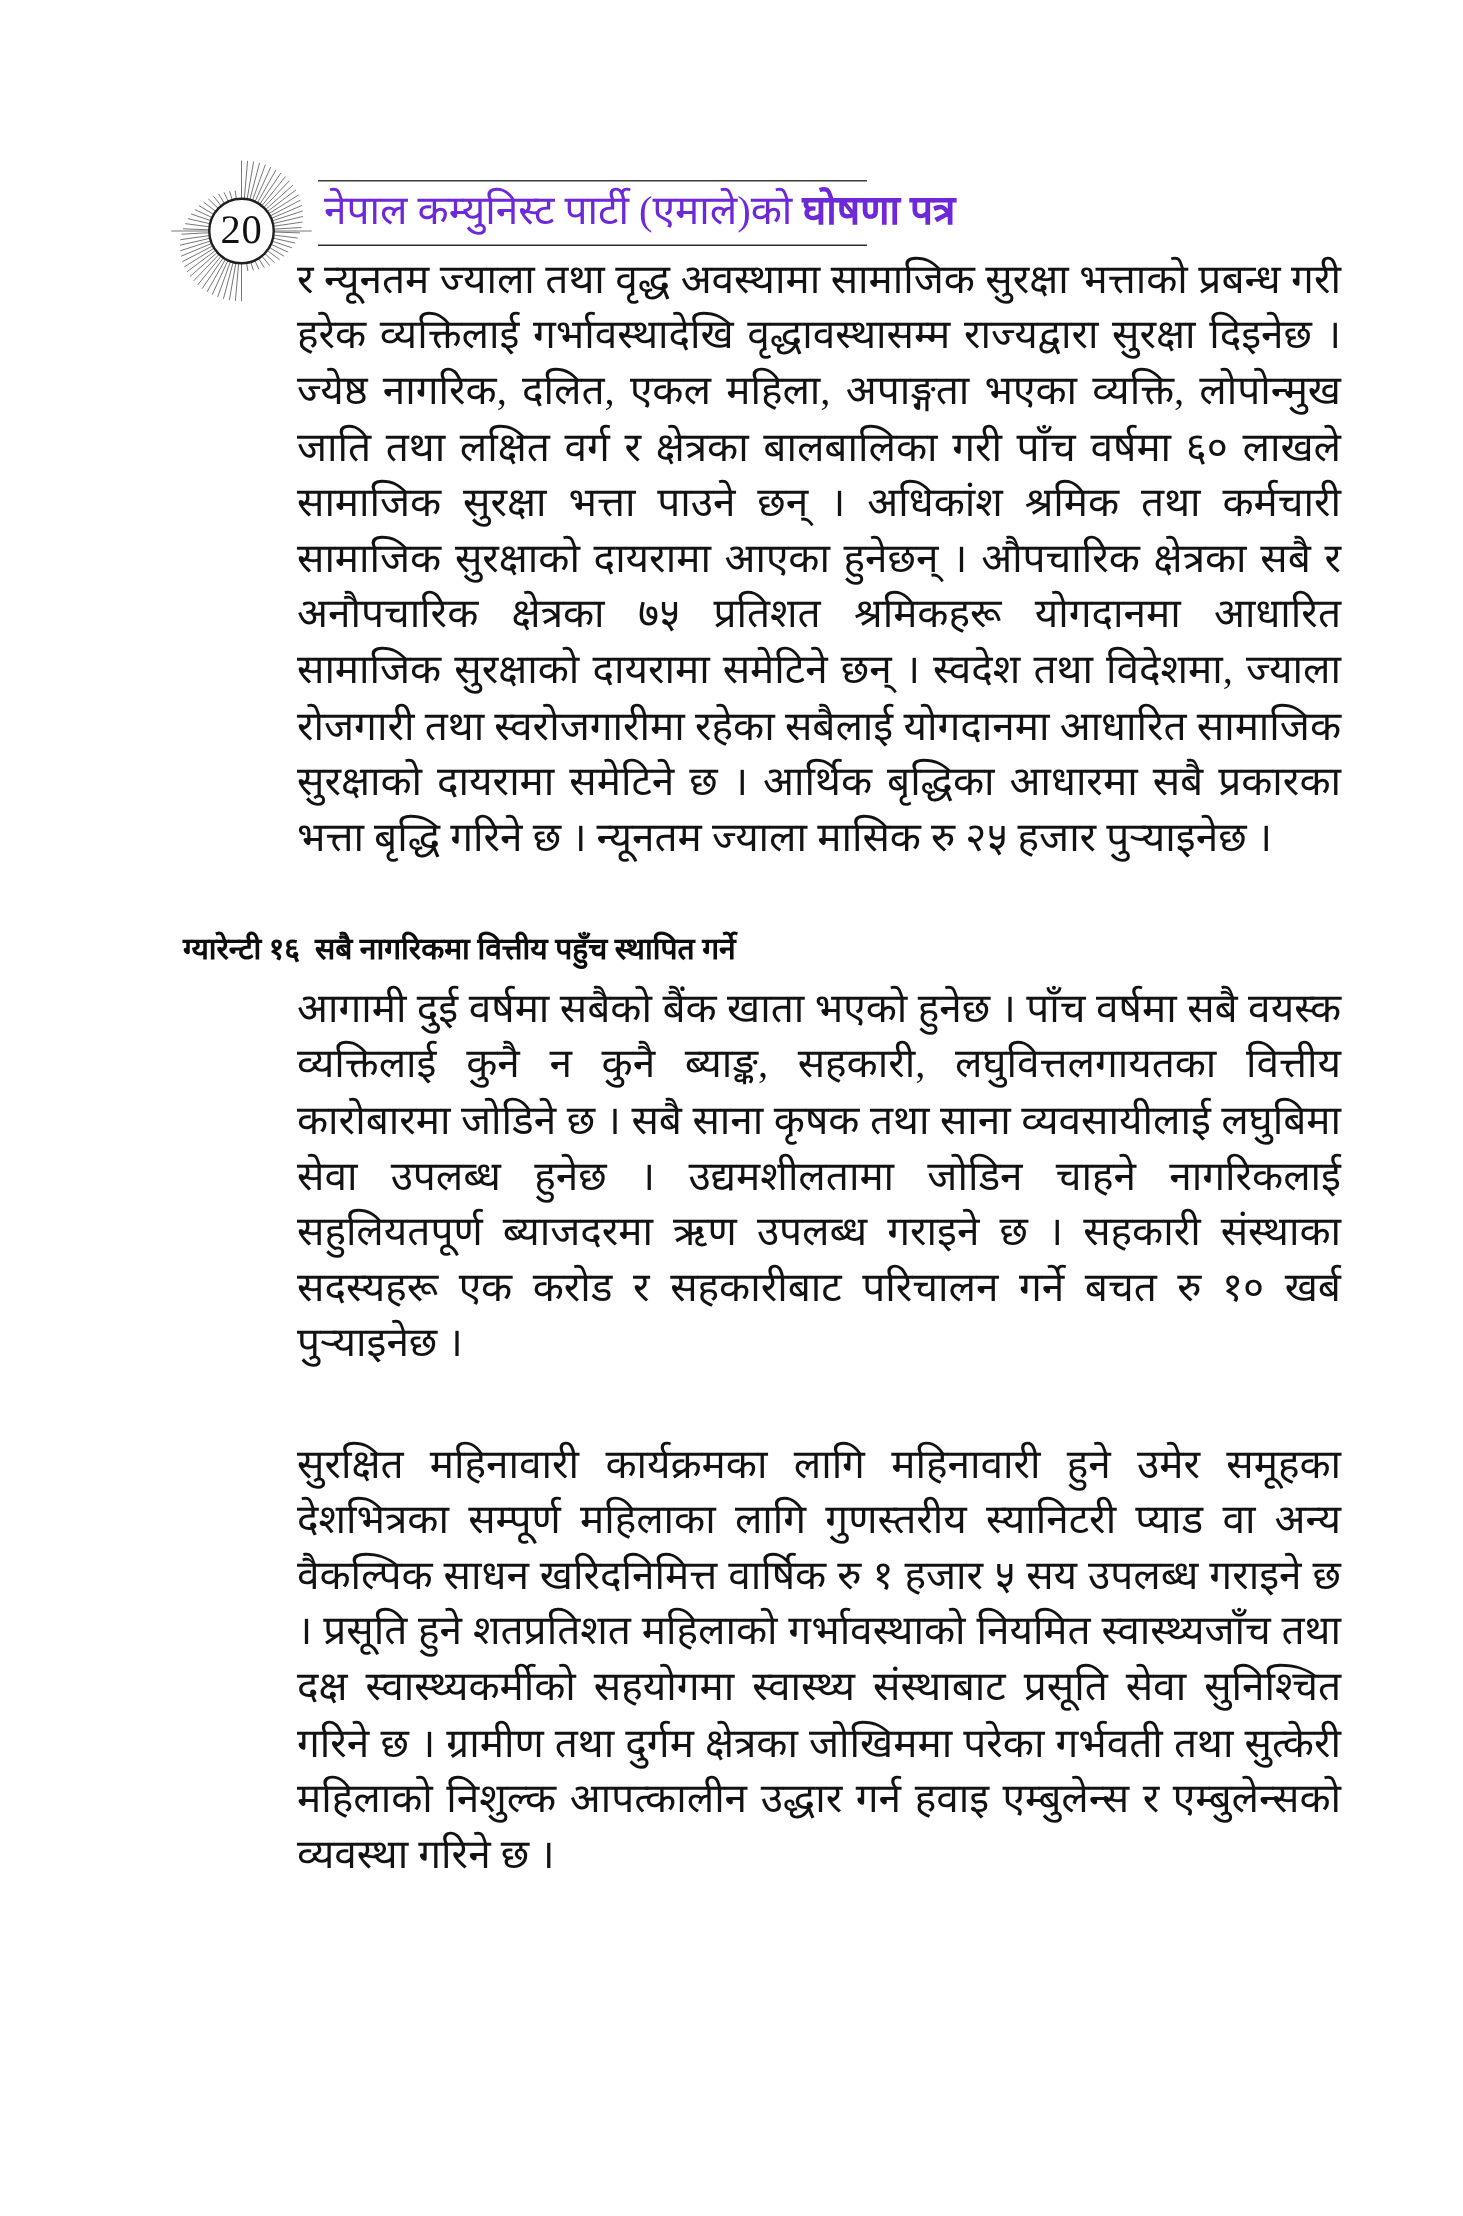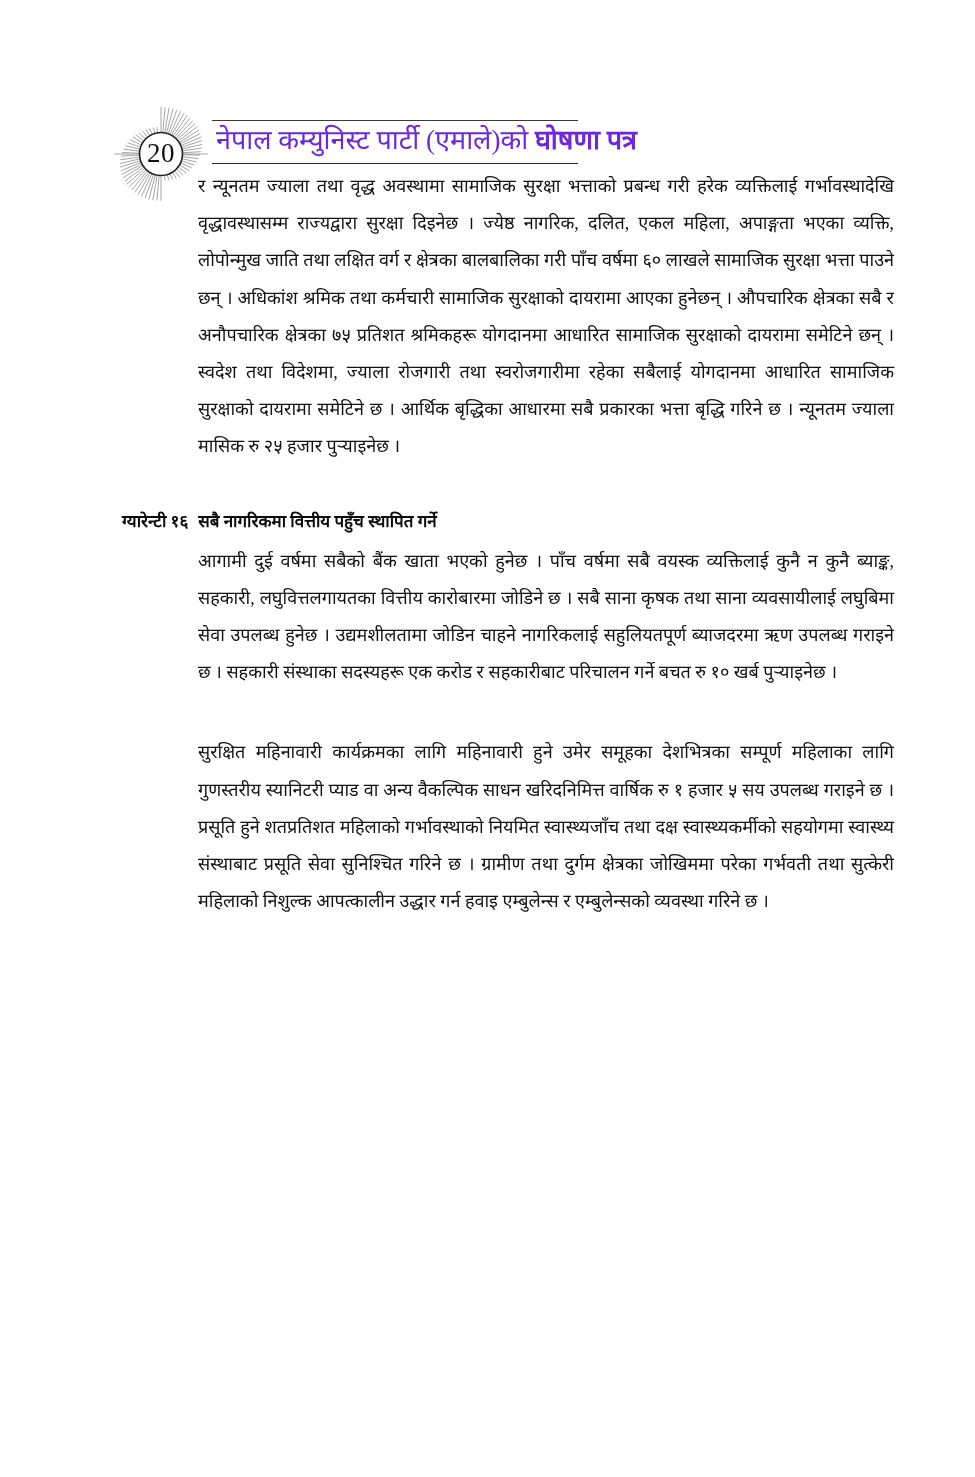--- a/index.html
+++ b/index.html
@@ -99,30 +99,30 @@
     top: 168px;
     width: 772px;
   }
 
   .body-paragraph {
     margin: 0;
     padding-left: 76px;
     text-align: justify;
     text-justify: inter-word;
     font-family: "Liberation Serif", "DejaVu Serif", serif;
-    font-size: 18px;
+    font-size: 27px;
     line-height: 37.2px;
     color: #121212;
   }
 
   .guarantee-heading {
     margin: 0;
     padding-left: 0;
     font-family: "Liberation Serif", "DejaVu Serif", serif;
-    font-size: 17px;
+    font-size: 20px;
     font-weight: bold;
     line-height: 34px;
     color: #0d0d0d;
     white-space: nowrap;
   }
 
   .guarantee-heading .label {
     margin-right: 10px;
   }
 

